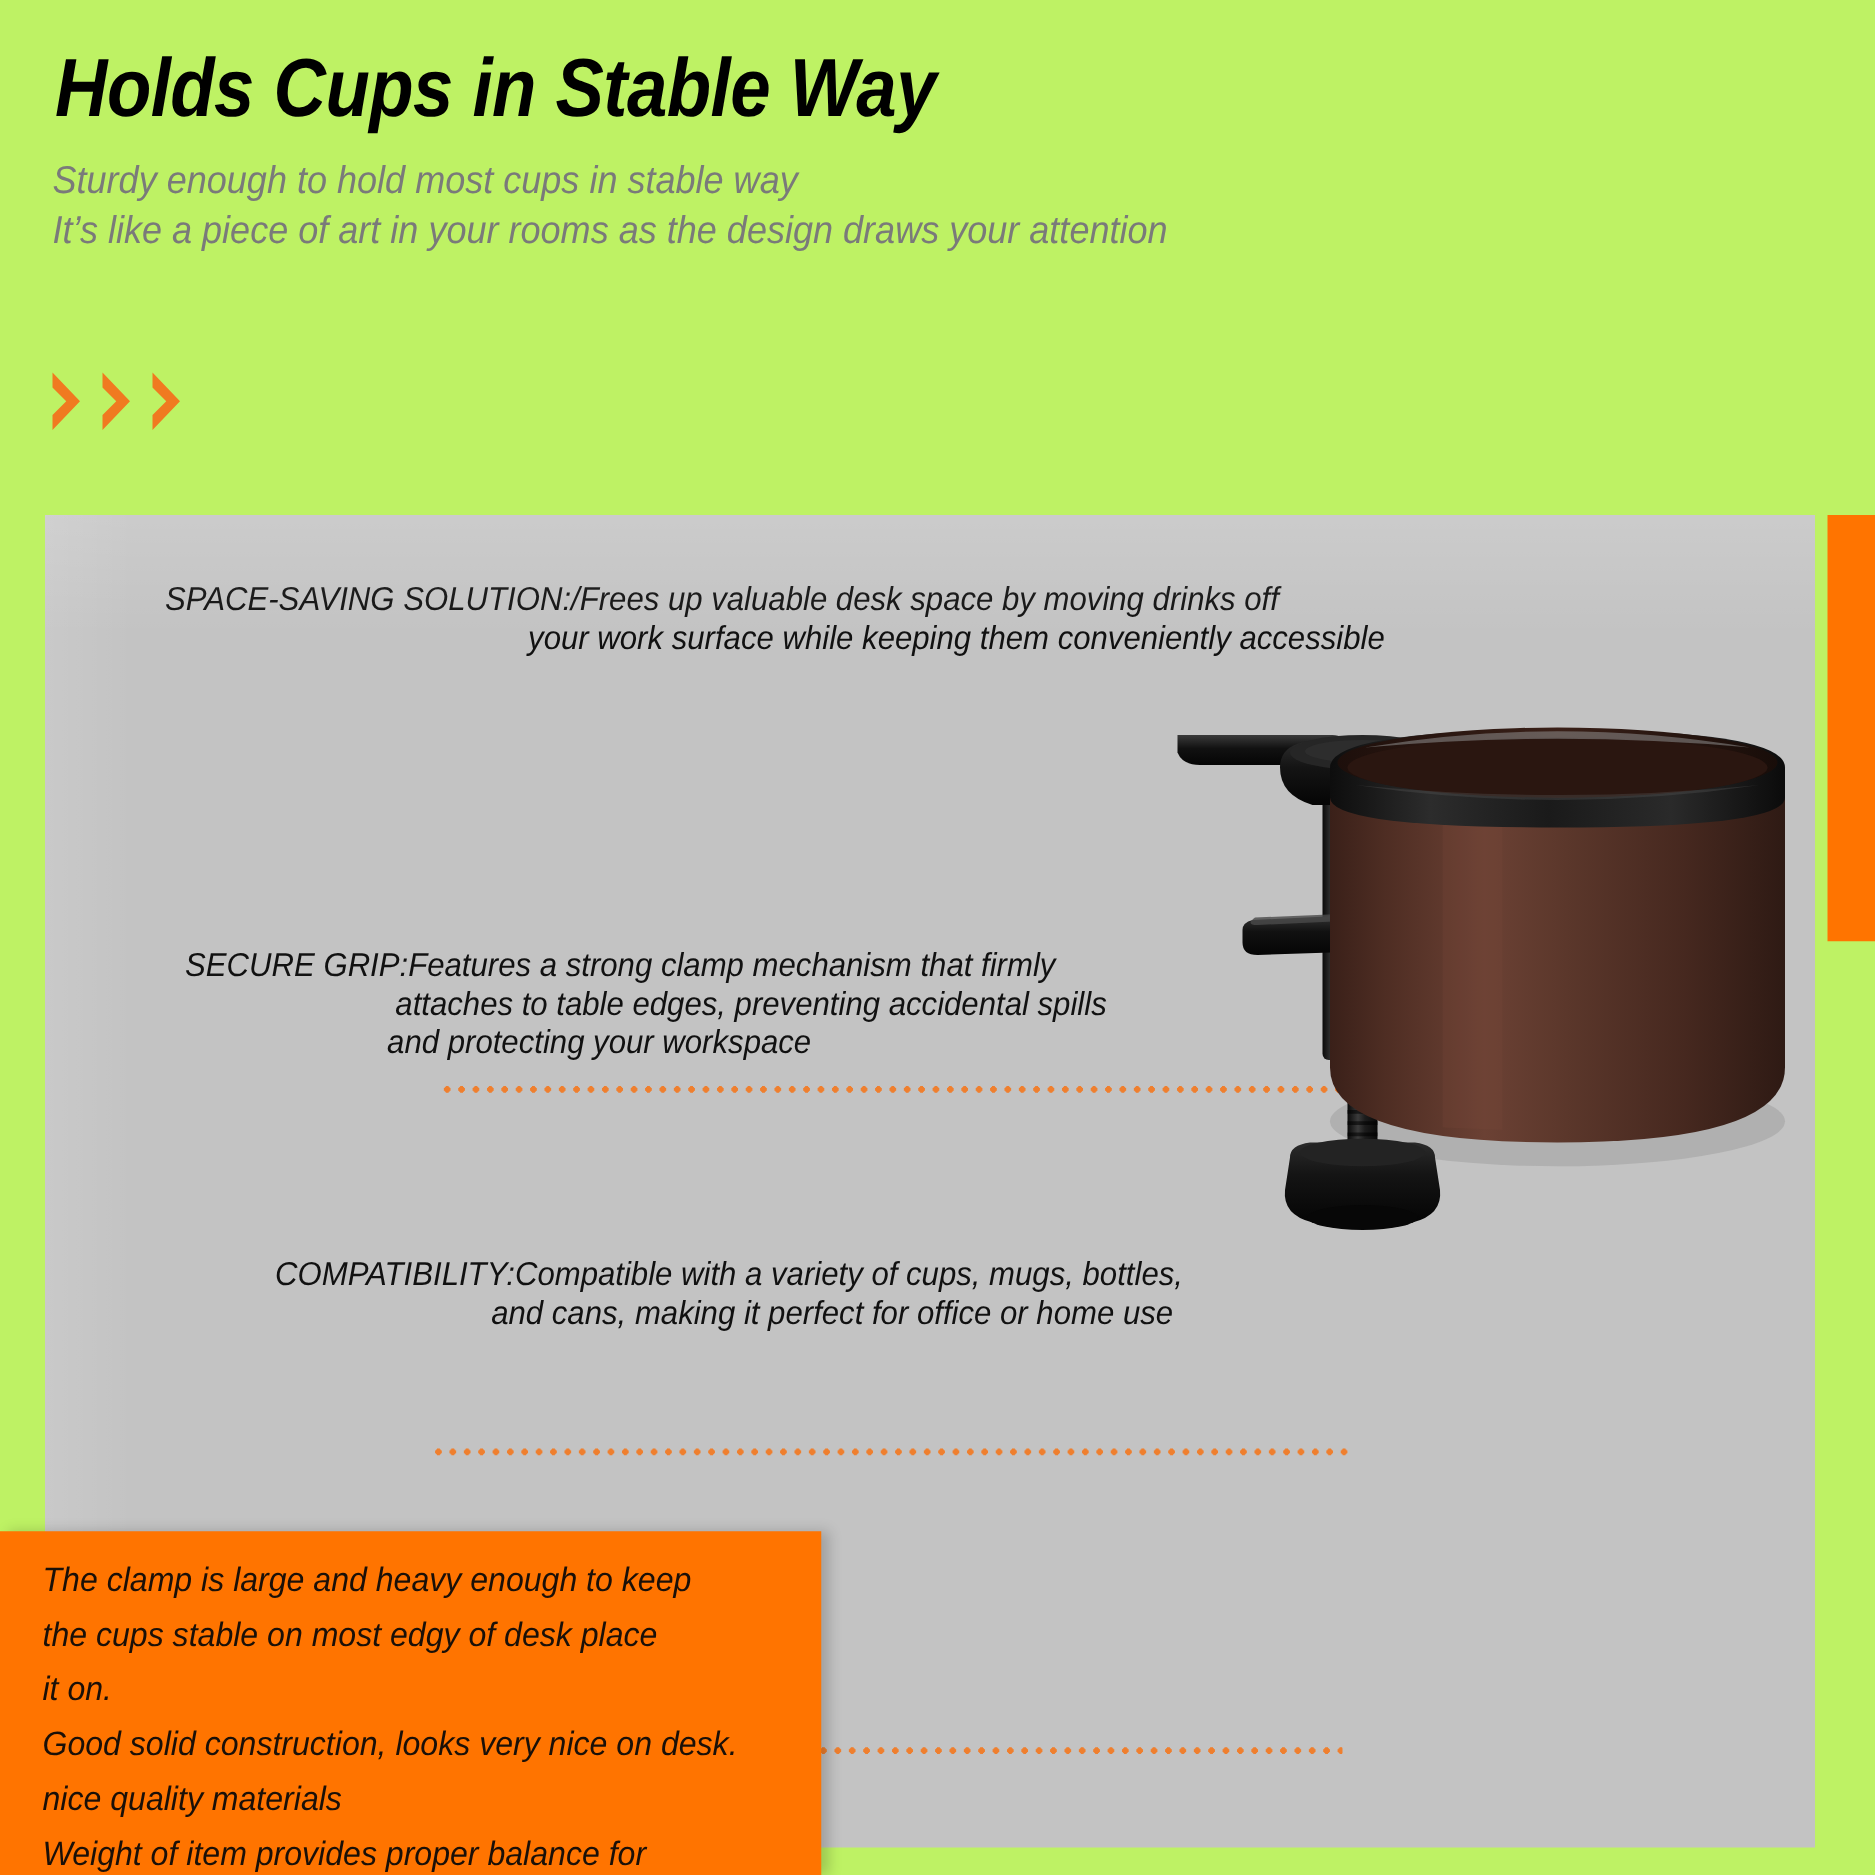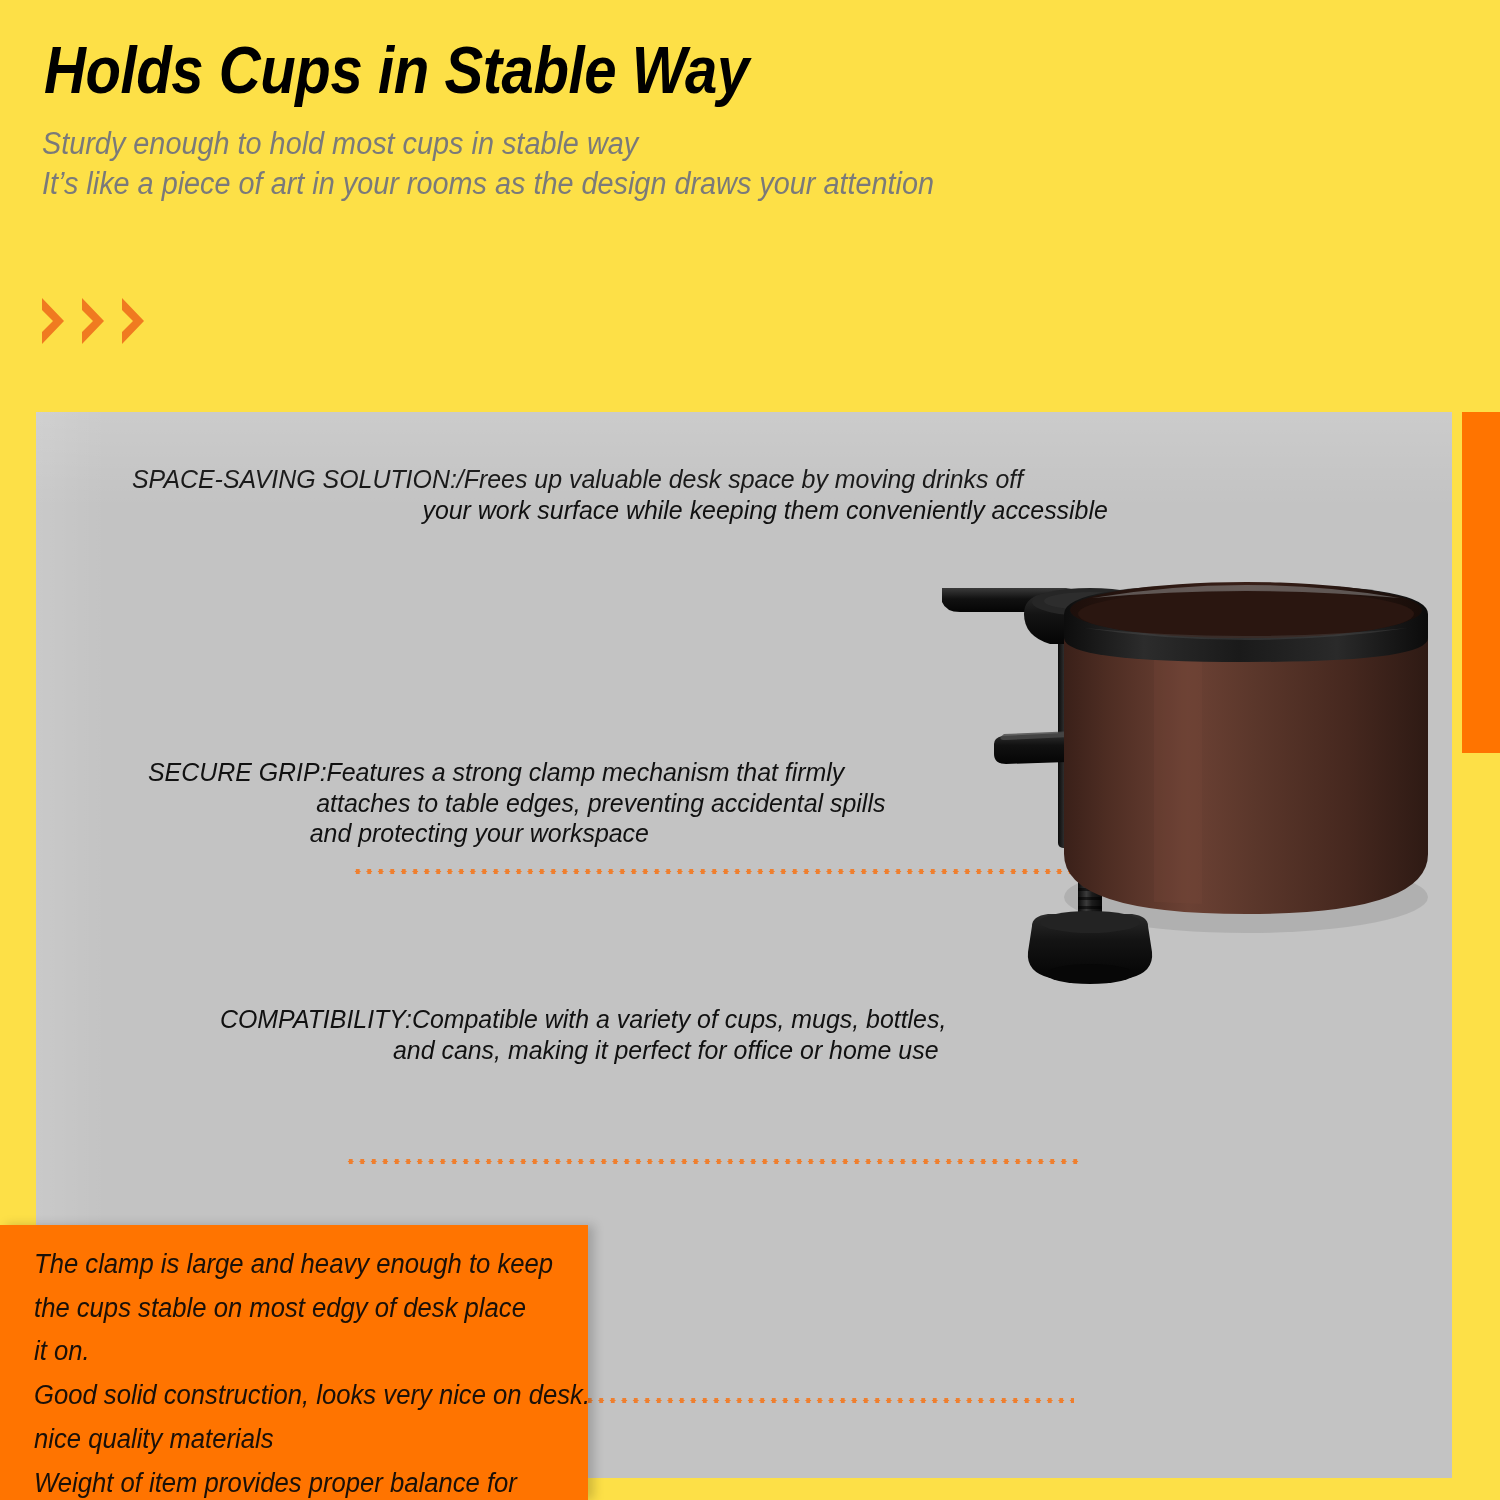--- a/index.html
+++ b/index.html
@@ -12,21 +12,21 @@
     background: #f0f0f0;
     font-family: "Liberation Sans", sans-serif;
     overflow: hidden;
     position: relative;
   }
   .page {
     position: absolute;
     inset: 0;
     width: 1500px;
     height: 1500px;
-    background: #fde047;
+    background: #bef264;
     overflow: hidden;
   }
 
   
   .headline {
     position: absolute;
     left: 44px;
     top: 36px;
     width: 1300px;
     font-size: 66px;
@@ -145,21 +145,21 @@
     width: 600px;
     height: 600px;
   }
   .product svg { display: block; }
 
   
   .orange-box {
     position: absolute;
     left: 0px;
     top: 1225px;
-    width: 588px;
+    width: 657px;
     height: 275px;
     background: #ff7400;
     box-shadow: 6px 0 10px rgba(0,0,0,0.18);
   }
   .orange-box-text {
     position: absolute;
     left: 34px;
     top: 18px;
     width: 610px;
     font-size: 27px;

